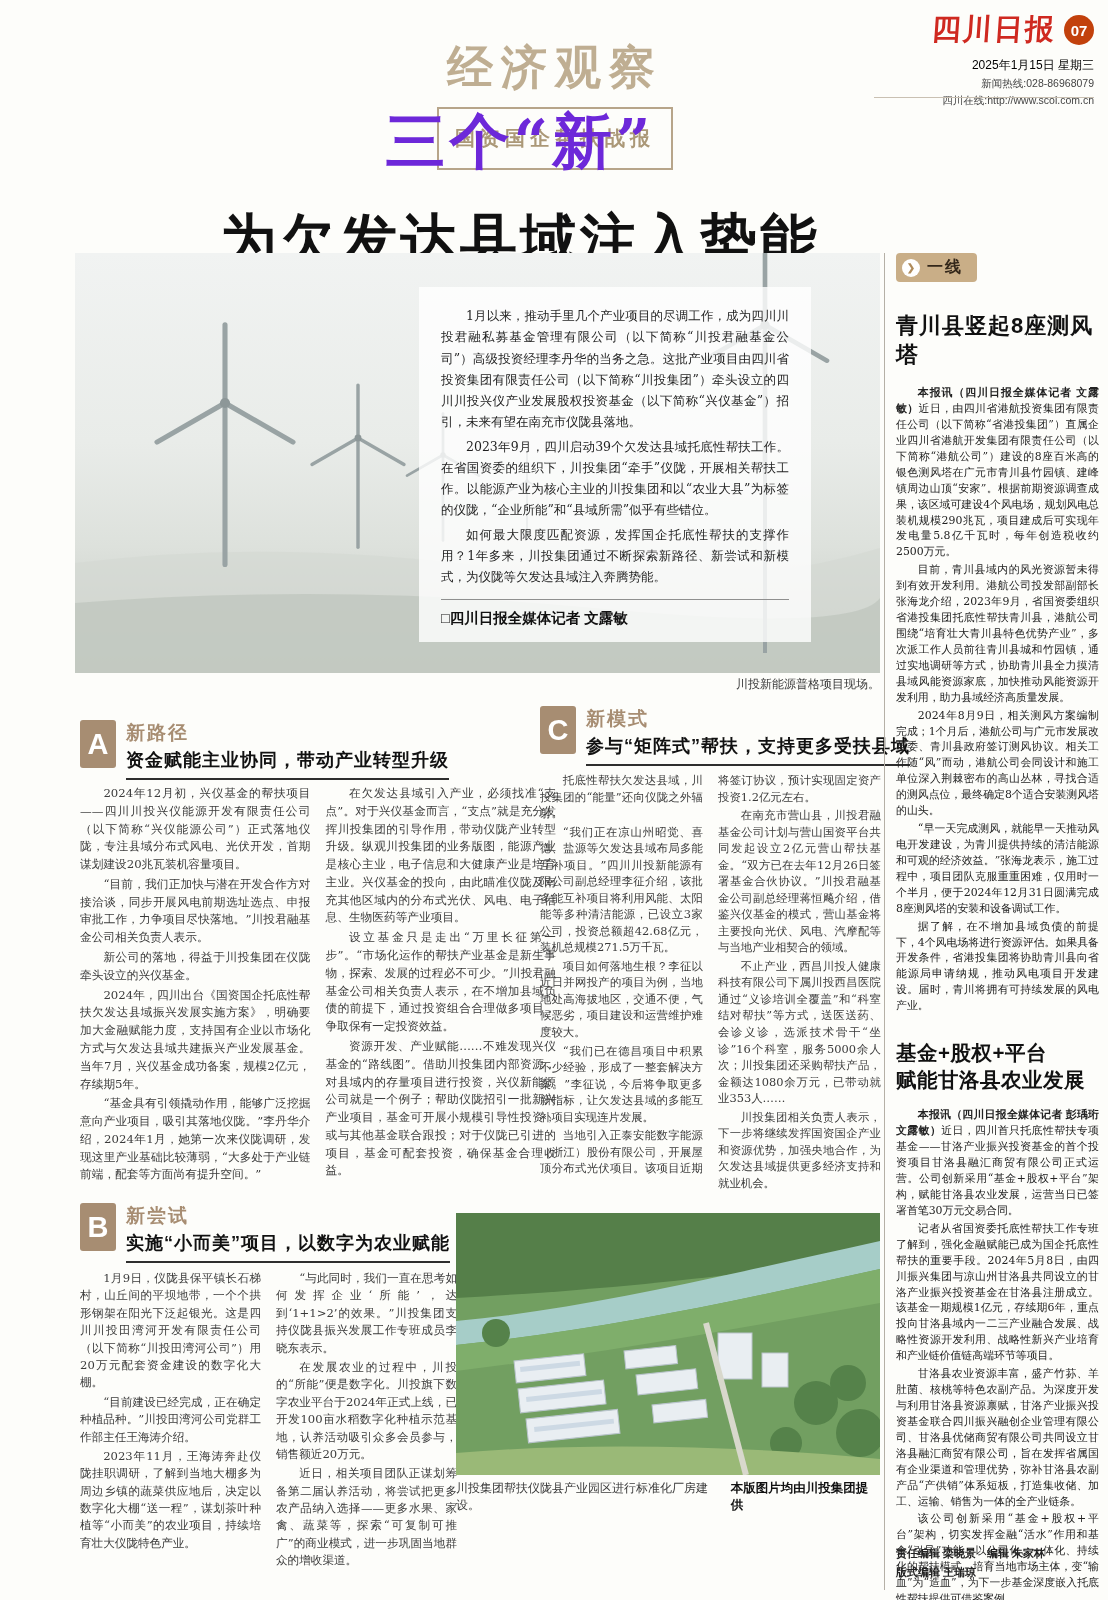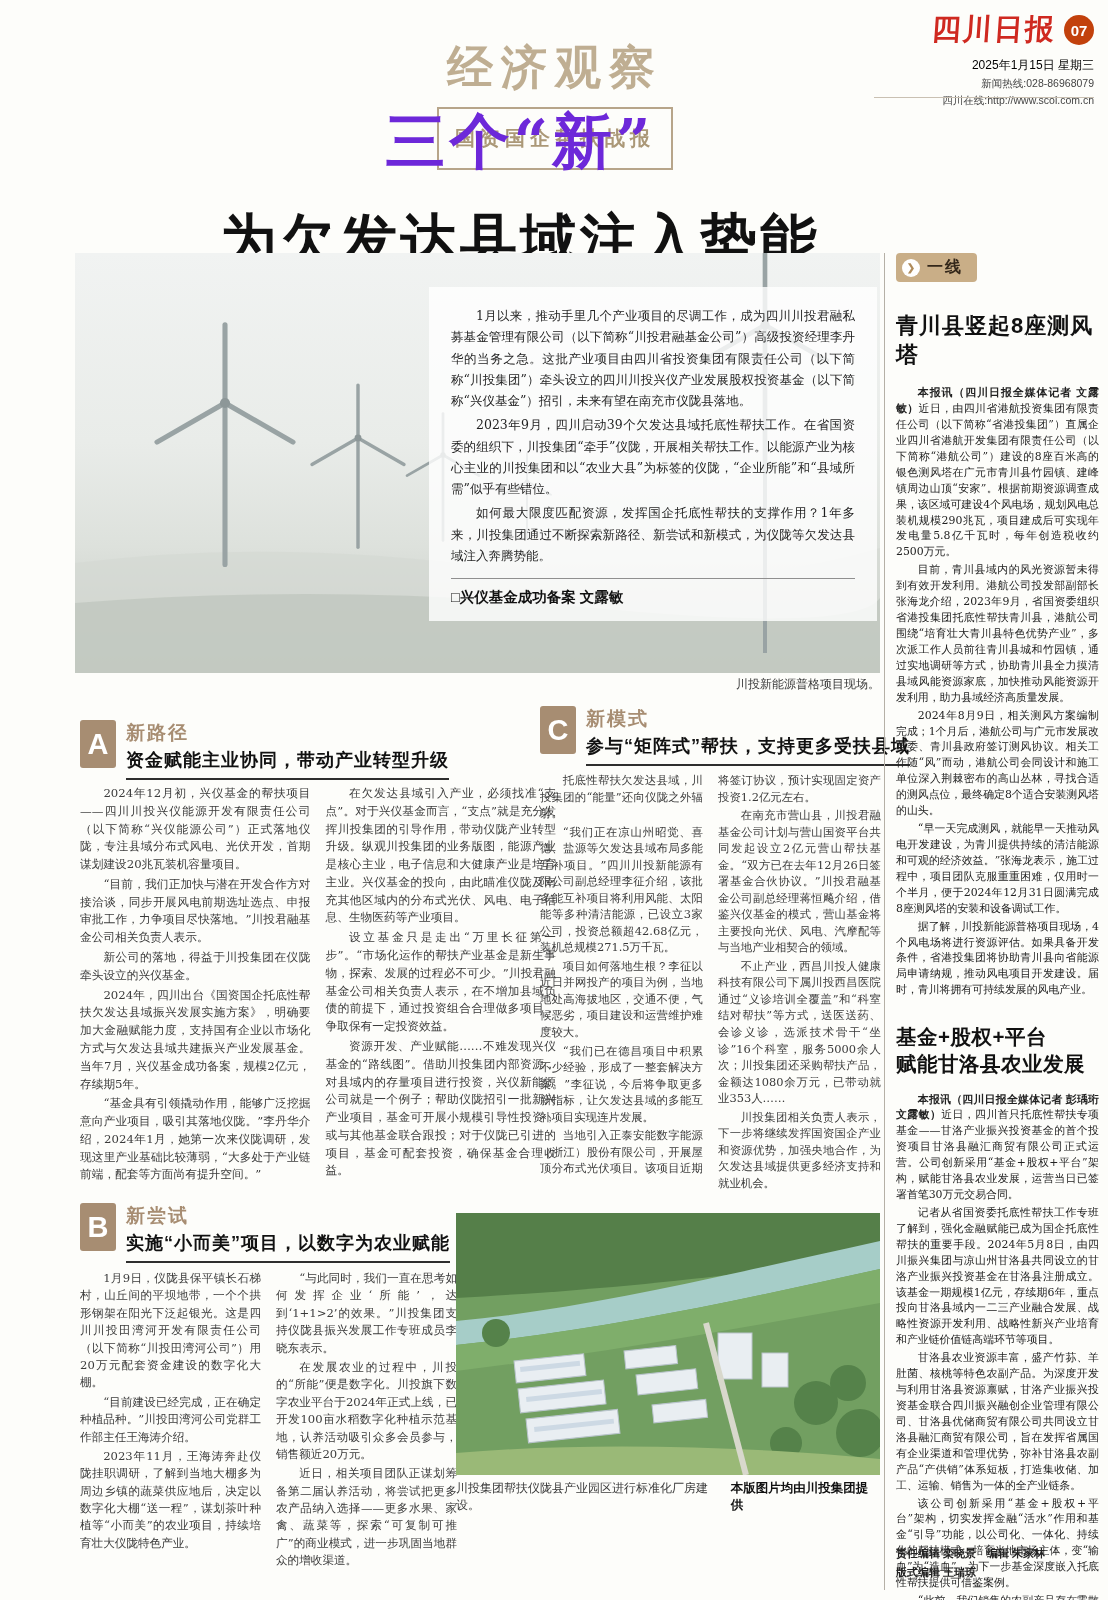--- a/index.html
+++ b/index.html
@@ -19,21 +19,21 @@
   .date-line{margin-top:7px;font-size:12px;color:#000000;}
   .contact{margin-top:3px;font-size:10.5px;color:#444;}
   .head-rule{position:absolute;right:14px;top:97px;width:220px;height:1px;background:#c9c0b2;}
   
   .headline{position:absolute;left:75px;top:102px;width:890px;text-align:center;}
   .kicker{font-family:"DejaVu Serif",serif;font-weight:700;font-size:60px;color:#6d28d9;letter-spacing:4px;}
   .main-title{margin-top:20px;font-weight:800;font-size:57px;color:#111;letter-spacing:3px;}
   
   .photo-top{position:absolute;left:75px;top:253px;width:805px;height:420px;
              background:linear-gradient(180deg,#f1f3f2 0%,#e9ece9 45%,#dde1dc 70%,#c2c8c1 100%);overflow:hidden;}
-  .lead-box{position:absolute;left:354px;top:34px;width:448px;background:rgba(255,255,255,.80);
+  .lead-box{position:absolute;left:344px;top:34px;width:392px;background:rgba(255,255,255,.80);
             padding:18px 22px 14px;box-sizing:border-box;}
   .lead-box p{font-family:"DejaVu Serif",serif;font-size:12.5px;line-height:1.7;text-align:justify;
               text-indent:2em;margin:0 0 3px;color:#1f1f1f;}
   .lead-rule{border-top:1px solid #8f8f8f;margin:12px 0 9px;}
   .lead-byline{font-weight:700;font-size:14.5px;color:#111;}
   .cap-top{position:absolute;left:560px;top:676px;width:320px;text-align:right;
            font-family:"DejaVu Serif",serif;font-size:12px;color:#3a3a3a;}
   
   .sec-head{position:absolute;display:flex;gap:10px;align-items:flex-start;}
   .sec-letter{width:36px;height:48px;background:#a78d72;color:#fff;font-weight:700;font-size:29px;
@@ -109,21 +109,21 @@
       <use href="#wt" transform="translate(368,202) scale(0.9)"></use>
       <use href="#wt" transform="translate(452,228) scale(0.6)"></use>
       <line x1="690" y1="72" x2="690" y2="400" stroke="#99a3a4" stroke-width="4"></line>
       <use href="#wt" transform="translate(690,72) scale(1.55)"></use>
     </svg>
     <div class="lead-box">
       <p>1月以来，推动手里几个产业项目的尽调工作，成为四川川投君融私募基金管理有限公司（以下简称“川投君融基金公司”）高级投资经理李丹华的当务之急。这批产业项目由四川省投资集团有限责任公司（以下简称“川投集团”）牵头设立的四川川投兴仪产业发展股权投资基金（以下简称“兴仪基金”）招引，未来有望在南充市仪陇县落地。</p>
       <p>2023年9月，四川启动39个欠发达县域托底性帮扶工作。在省国资委的组织下，川投集团“牵手”仪陇，开展相关帮扶工作。以能源产业为核心主业的川投集团和以“农业大县”为标签的仪陇，“企业所能”和“县域所需”似乎有些错位。</p>
       <p>如何最大限度匹配资源，发挥国企托底性帮扶的支撑作用？1年多来，川投集团通过不断探索新路径、新尝试和新模式，为仪陇等欠发达县域注入奔腾势能。</p>
       <div class="lead-rule"></div>
-      <div class="lead-byline">□兴仪基金成功备案 文露敏</div>
+      <div class="lead-byline">□四川日报全媒体记者 文露敏</div>
     </div>
   </div>
   <div class="cap-top">川投新能源普格项目现场。</div>
 
   <div class="sec-head" style="left:80px;top:720px;">
     <div class="sec-letter">A</div>
     <div class="sec-titles">
       <div class="sec-title">新路径</div>
       <div class="sec-sub">资金赋能主业协同，带动产业转型升级</div>
     </div>
@@ -217,21 +217,21 @@
       <span class="badge-circle">❯</span>
       <span class="badge-label">一线</span>
     </div>
 
     <div class="sb-title">青川县竖起8座测风塔</div>
     <div class="sb-body">
       <p><span class="lead-in">本报讯（四川日报全媒体记者 文露敏）</span><span>近日，由四川省港航投资集团有限责任公司（以下简称“省港投集团”）直属企业四川省港航开发集团有限责任公司（以下简称“港航公司”）建设的8座百米高的银色测风塔在广元市青川县竹园镇、建峰镇周边山顶“安家”。根据前期资源调查成果，该区域可建设4个风电场，规划风电总装机规模290兆瓦，项目建成后可实现年发电量5.8亿千瓦时，每年创造税收约2500万元。</span></p>
       <p>目前，青川县域内的风光资源暂未得到有效开发利用。港航公司投发部副部长张海龙介绍，2023年9月，省国资委组织省港投集团托底性帮扶青川县，港航公司围绕“培育壮大青川县特色优势产业”，多次派工作人员前往青川县城和竹园镇，通过实地调研等方式，协助青川县全力摸清县域风能资源家底，加快推动风能资源开发利用，助力县域经济高质量发展。</p>
       <p>2024年8月9日，相关测风方案编制完成；1个月后，港航公司与广元市发展改革委、青川县政府签订测风协议。相关工作随“风”而动，港航公司会同设计和施工单位深入荆棘密布的高山丛林，寻找合适的测风点位，最终确定8个适合安装测风塔的山头。</p>
       <p>“早一天完成测风，就能早一天推动风电开发建设，为青川提供持续的清洁能源和可观的经济效益。”张海龙表示，施工过程中，项目团队克服重重困难，仅用时一个半月，便于2024年12月31日圆满完成8座测风塔的安装和设备调试工作。</p>
-      <p>据了解，川投新能源普格项目现场，4个风电场将进行资源评估。如果具备开发条件，省港投集团将协助青川县向省能源局申请纳规，推动风电项目开发建设。届时，青川将拥有可持续发展的风电产业。</p>
+      <p>据了解，在不增加县域负债的前提下，4个风电场将进行资源评估。如果具备开发条件，省港投集团将协助青川县向省能源局申请纳规，推动风电项目开发建设。届时，青川将拥有可持续发展的风电产业。</p>
     </div>
 
     <div class="sb-title2">
       <div>基金+股权+平台</div>
       <div>赋能甘洛县农业发展</div>
     </div>
     <div class="sb-body">
       <p><span class="lead-in">本报讯（四川日报全媒体记者 彭瑀珩 文露敏）</span><span>近日，四川首只托底性帮扶专项基金——甘洛产业振兴投资基金的首个投资项目甘洛县融汇商贸有限公司正式运营。公司创新采用“基金+股权+平台”架构，赋能甘洛县农业发展，运营当日已签署首笔30万元交易合同。</span></p>
       <p>记者从省国资委托底性帮扶工作专班了解到，强化金融赋能已成为国企托底性帮扶的重要手段。2024年5月8日，由四川振兴集团与凉山州甘洛县共同设立的甘洛产业振兴投资基金在甘洛县注册成立。该基金一期规模1亿元，存续期6年，重点投向甘洛县域内一二三产业融合发展、战略性资源开发利用、战略性新兴产业培育和产业链价值链高端环节等项目。</p>
       <p>甘洛县农业资源丰富，盛产竹荪、羊肚菌、核桃等特色农副产品。为深度开发与利用甘洛县资源禀赋，甘洛产业振兴投资基金联合四川振兴融创企业管理有限公司、甘洛县优储商贸有限公司共同设立甘洛县融汇商贸有限公司，旨在发挥省属国有企业渠道和管理优势，弥补甘洛县农副产品“产供销”体系短板，打造集收储、加工、运输、销售为一体的全产业链条。</p>

